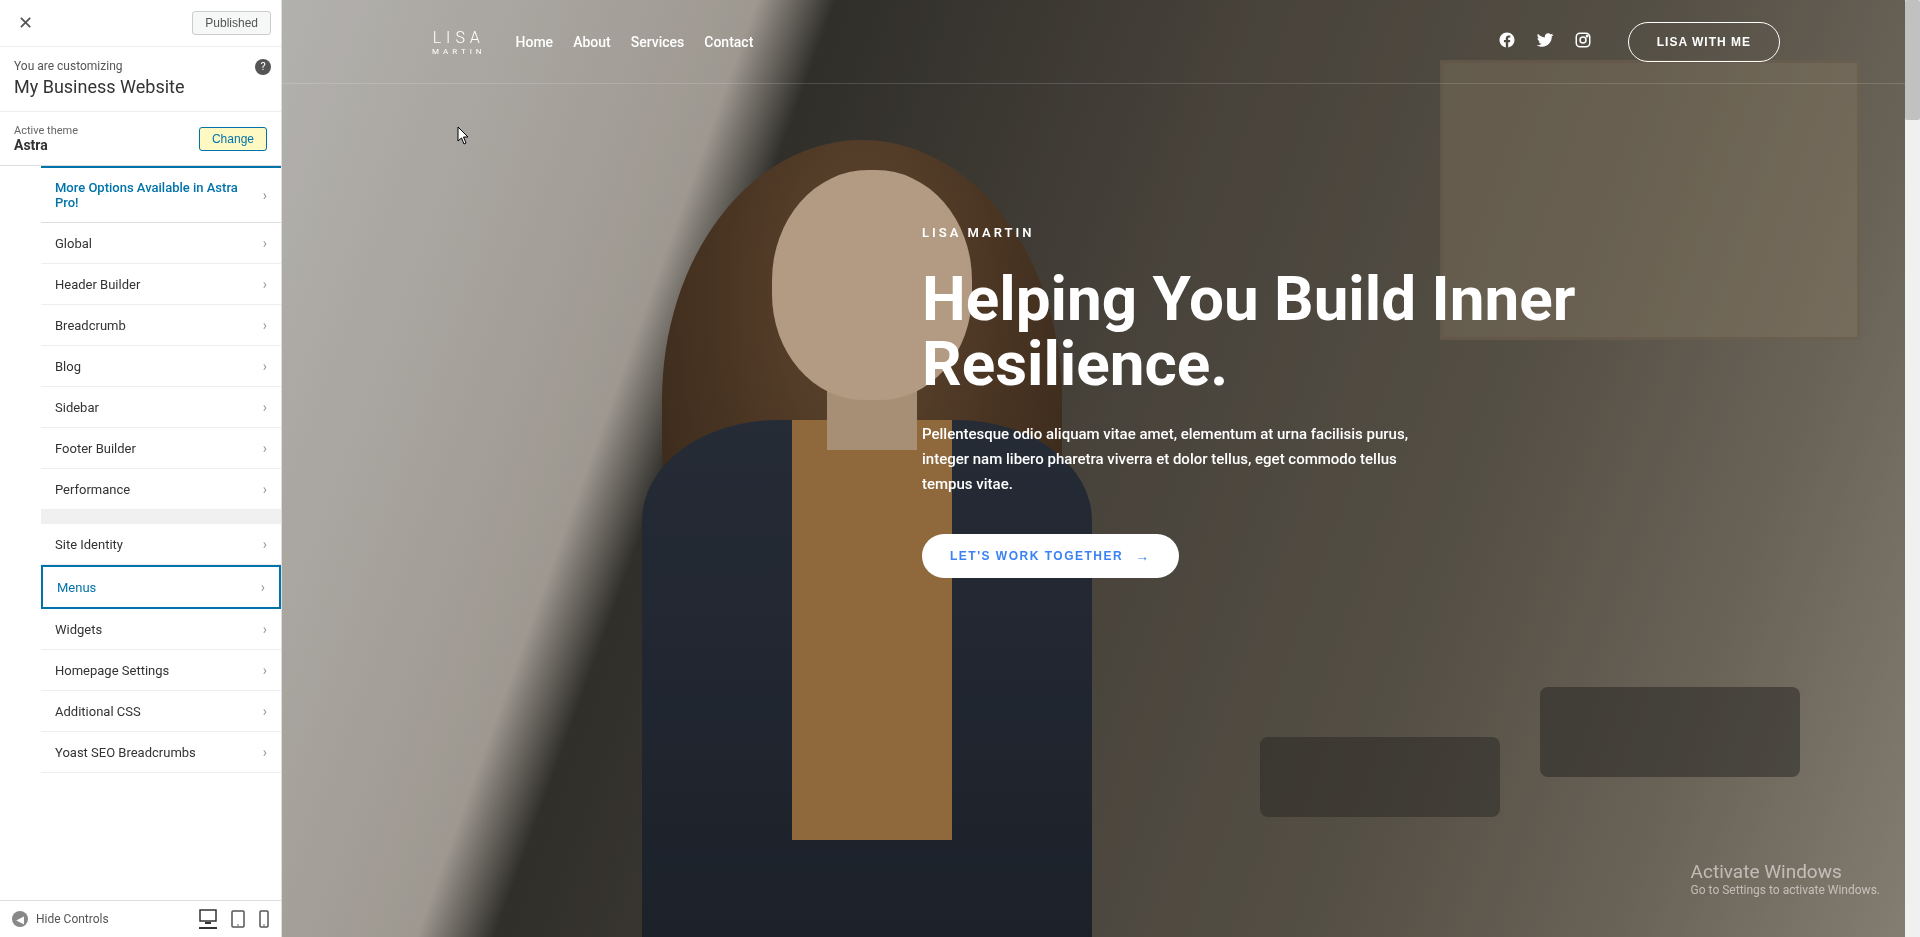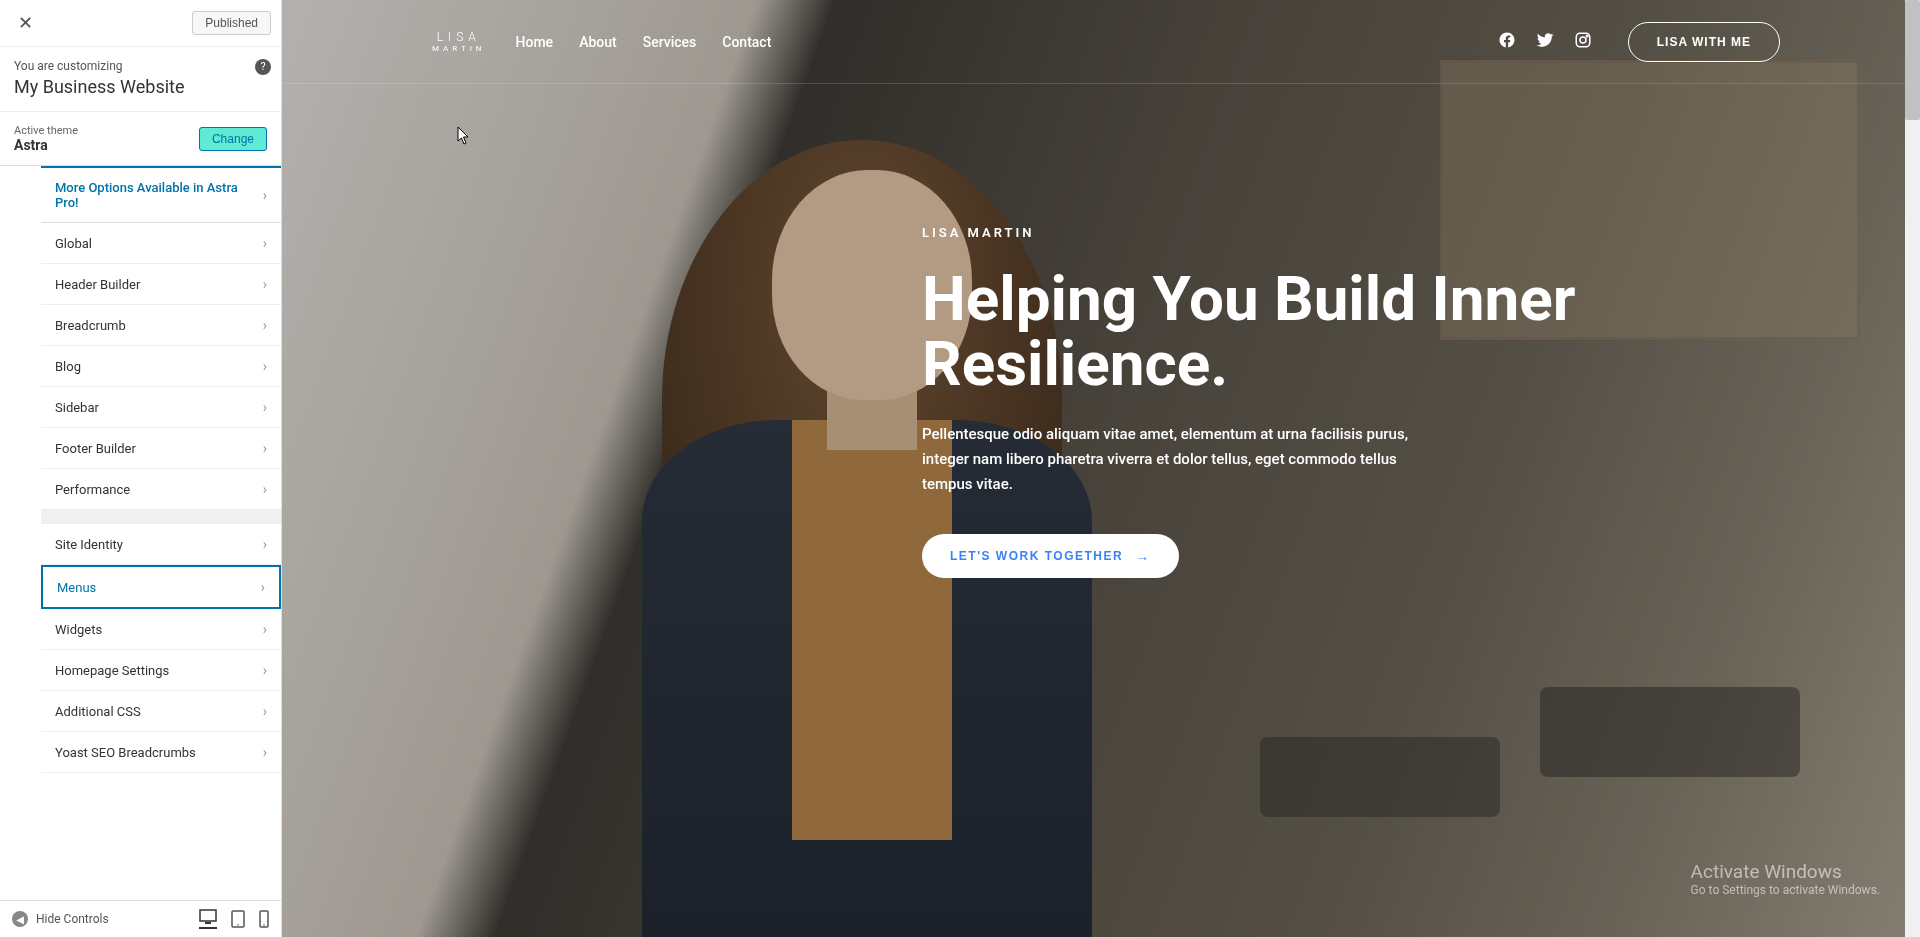--- a/index.html
+++ b/index.html
@@ -15,21 +15,21 @@
 
 .customizing-block { padding: 12px 14px 14px; border-bottom: 1px solid #eee; position: relative; }
 .customizing-label { font-size: 12px; color: #555; }
 .site-name { font-size: 18px; color: #333; margin-top: 3px; }
 .help-icon { position: absolute; right: 10px; top: 12px; width: 16px; height: 16px; border-radius: 50%; background: #555; color: #fff; font-size: 11px; text-align: center; line-height: 16px; }
 
 .theme-block { padding: 12px 14px; border-bottom: 1px solid #ddd; display: flex; align-items: center; justify-content: space-between; }
 .theme-left { display: flex; flex-direction: column; }
 .theme-label { font-size: 11px; color: #666; }
 .theme-name { font-size: 14px; color: #333; font-weight: bold; }
-.change-btn { background: #5eead4; border: 1px solid #0073aa; color: #0073aa; padding: 4px 12px; border-radius: 3px; font-size: 12px; cursor: pointer; }
+.change-btn { background: #fef9c3; border: 1px solid #0073aa; color: #0073aa; padding: 4px 12px; border-radius: 3px; font-size: 12px; cursor: pointer; }
 
 .panel-list { flex: 1; overflow-y: auto; margin-left: 41px; }
 .panel-item { padding: 12px 14px; border-bottom: 1px solid #eee; display: flex; align-items: center; justify-content: space-between; cursor: pointer; font-size: 13px; color: #333; }
 .panel-item.promo { color: #0073aa; border-top: 2px solid #0073aa; border-bottom: 1px solid #ddd; font-weight: 500; }
 .panel-item.selected { border: 2px solid #0073aa; color: #0073aa; }
 .chevron { color: #999; font-size: 14px; }
 .panel-spacer { height: 14px; background: #f0f0f0; border-bottom: 1px solid #eee; }
 
 .sidebar-footer { border-top: 1px solid #ddd; padding: 8px 12px; display: flex; align-items: center; justify-content: space-between; }
 .hide-controls { display: flex; align-items: center; gap: 8px; font-size: 12px; color: #555; cursor: pointer; }
@@ -51,23 +51,23 @@
 .shirt { position: absolute; left: 330px; top: 400px; width: 160px; height: 420px; background: #b8864a; }
 
 .classroom { position: absolute; right: 0; top: 0; width: 780px; height: 100%; pointer-events: none; }
 .board { position: absolute; right: 60px; top: 60px; width: 420px; height: 280px; background: rgba(180,160,130,0.35); border: 3px solid rgba(120,100,80,0.4); }
 .desk1 { position: absolute; right: 120px; bottom: 160px; width: 260px; height: 90px; background: rgba(40,38,35,0.5); border-radius: 8px; }
 .desk2 { position: absolute; right: 420px; bottom: 120px; width: 240px; height: 80px; background: rgba(40,38,35,0.45); border-radius: 8px; }
 
 .site-header { position: absolute; top: 0; left: 0; right: 0; height: 84px; display: flex; align-items: center; padding: 0 140px 0 150px; justify-content: space-between; border-bottom: 1px solid rgba(255,255,255,0.15); }
 .logo-area { display: flex; align-items: center; gap: 30px; }
 .logo { color: #fff; display: flex; flex-direction: column; align-items: center; }
-.logo-main { font-size: 12px; letter-spacing: 5px; font-weight: 300; }
+.logo-main { font-size: 16px; letter-spacing: 5px; font-weight: 300; }
 .logo-sub { font-size: 8px; letter-spacing: 4px; }
-.nav { display: flex; gap: 26px; }
+.nav { display: flex; gap: 20px; }
 .nav-item { color: #fff; font-size: 14px; font-weight: 500; text-decoration: none; cursor: pointer; }
 .header-right { display: flex; align-items: center; gap: 36px; }
 .social-icons { display: flex; gap: 20px; color: #fff; }
 .social-icon { cursor: pointer; }
 .cta-btn { border: 1px solid #fff; border-radius: 999px; padding: 12px 28px; color: #fff; font-size: 12px; font-weight: 600; letter-spacing: 1px; background: transparent; cursor: pointer; }
 
 .hero-content { position: absolute; left: 640px; top: 225px; right: 200px; color: #fff; }
 .eyebrow { font-size: 13px; font-weight: 600; letter-spacing: 3px; }
 .headline { font-size: 62px; font-weight: 700; line-height: 1.05; margin-top: 26px; }
 .description { font-size: 15px; font-weight: 500; line-height: 1.65; margin-top: 26px; max-width: 520px; }

